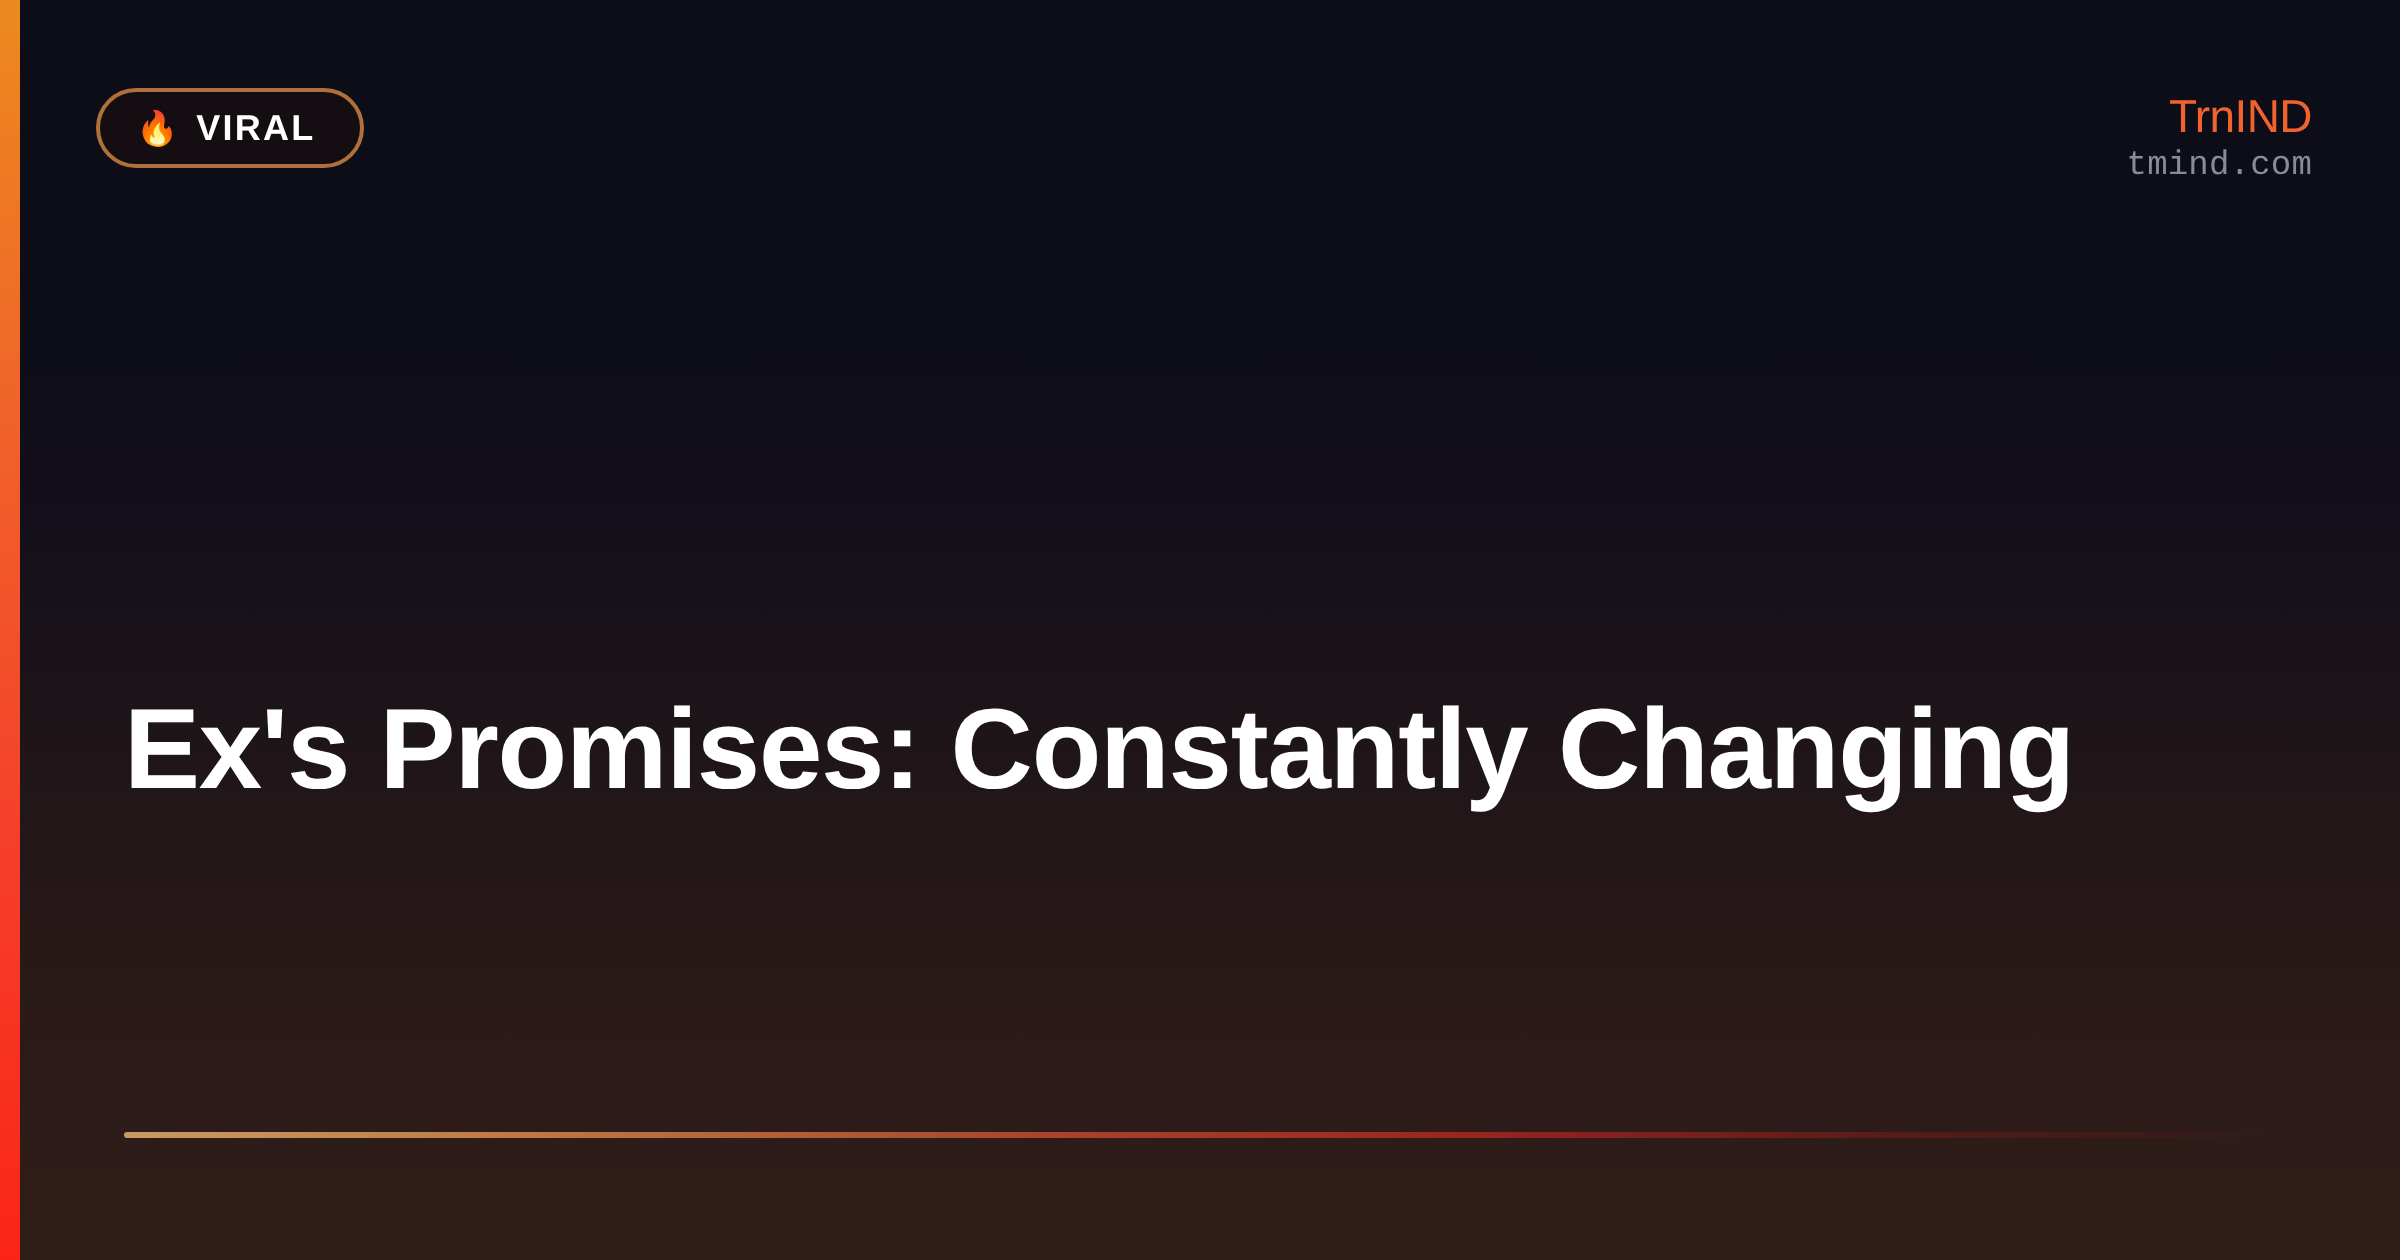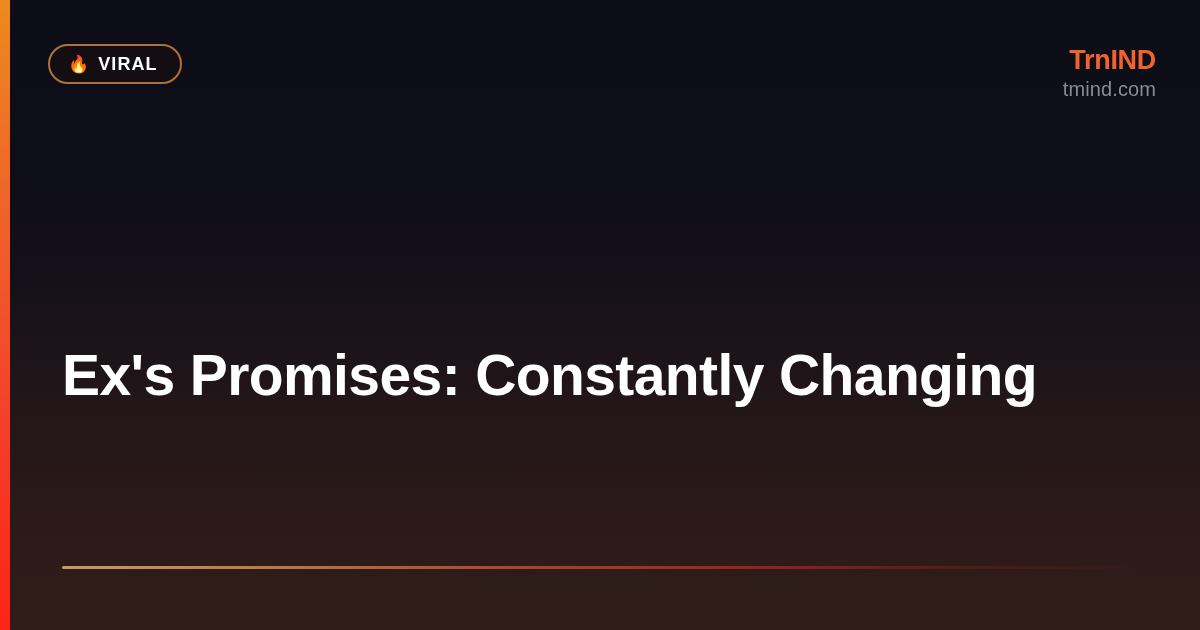--- a/index.html
+++ b/index.html
@@ -76,32 +76,33 @@
     color: #ffffff;
     text-align: center;
   }
 
   .brand {
     text-align: right;
     padding-top: 2px;
   }
 
   .brand-name {
-    font-size: 27px;
-    font-weight: bold;
+    font-size: 23px;
+    font-weight: normal;
     color: #f0632e;
     letter-spacing: -0.3px;
     line-height: 1.05;
   }
 
   .brand-site {
-    font-size: 20px;
+    font-size: 17px;
     color: #8b8b97;
     letter-spacing: 0.1px;
     margin-top: 4px;
+    font-family: Liberation Mono, monospace;
   }
 
   
   .headline {
     position: absolute;
     left: 62px;
     right: 58px;
     top: 258px;
   }
 

